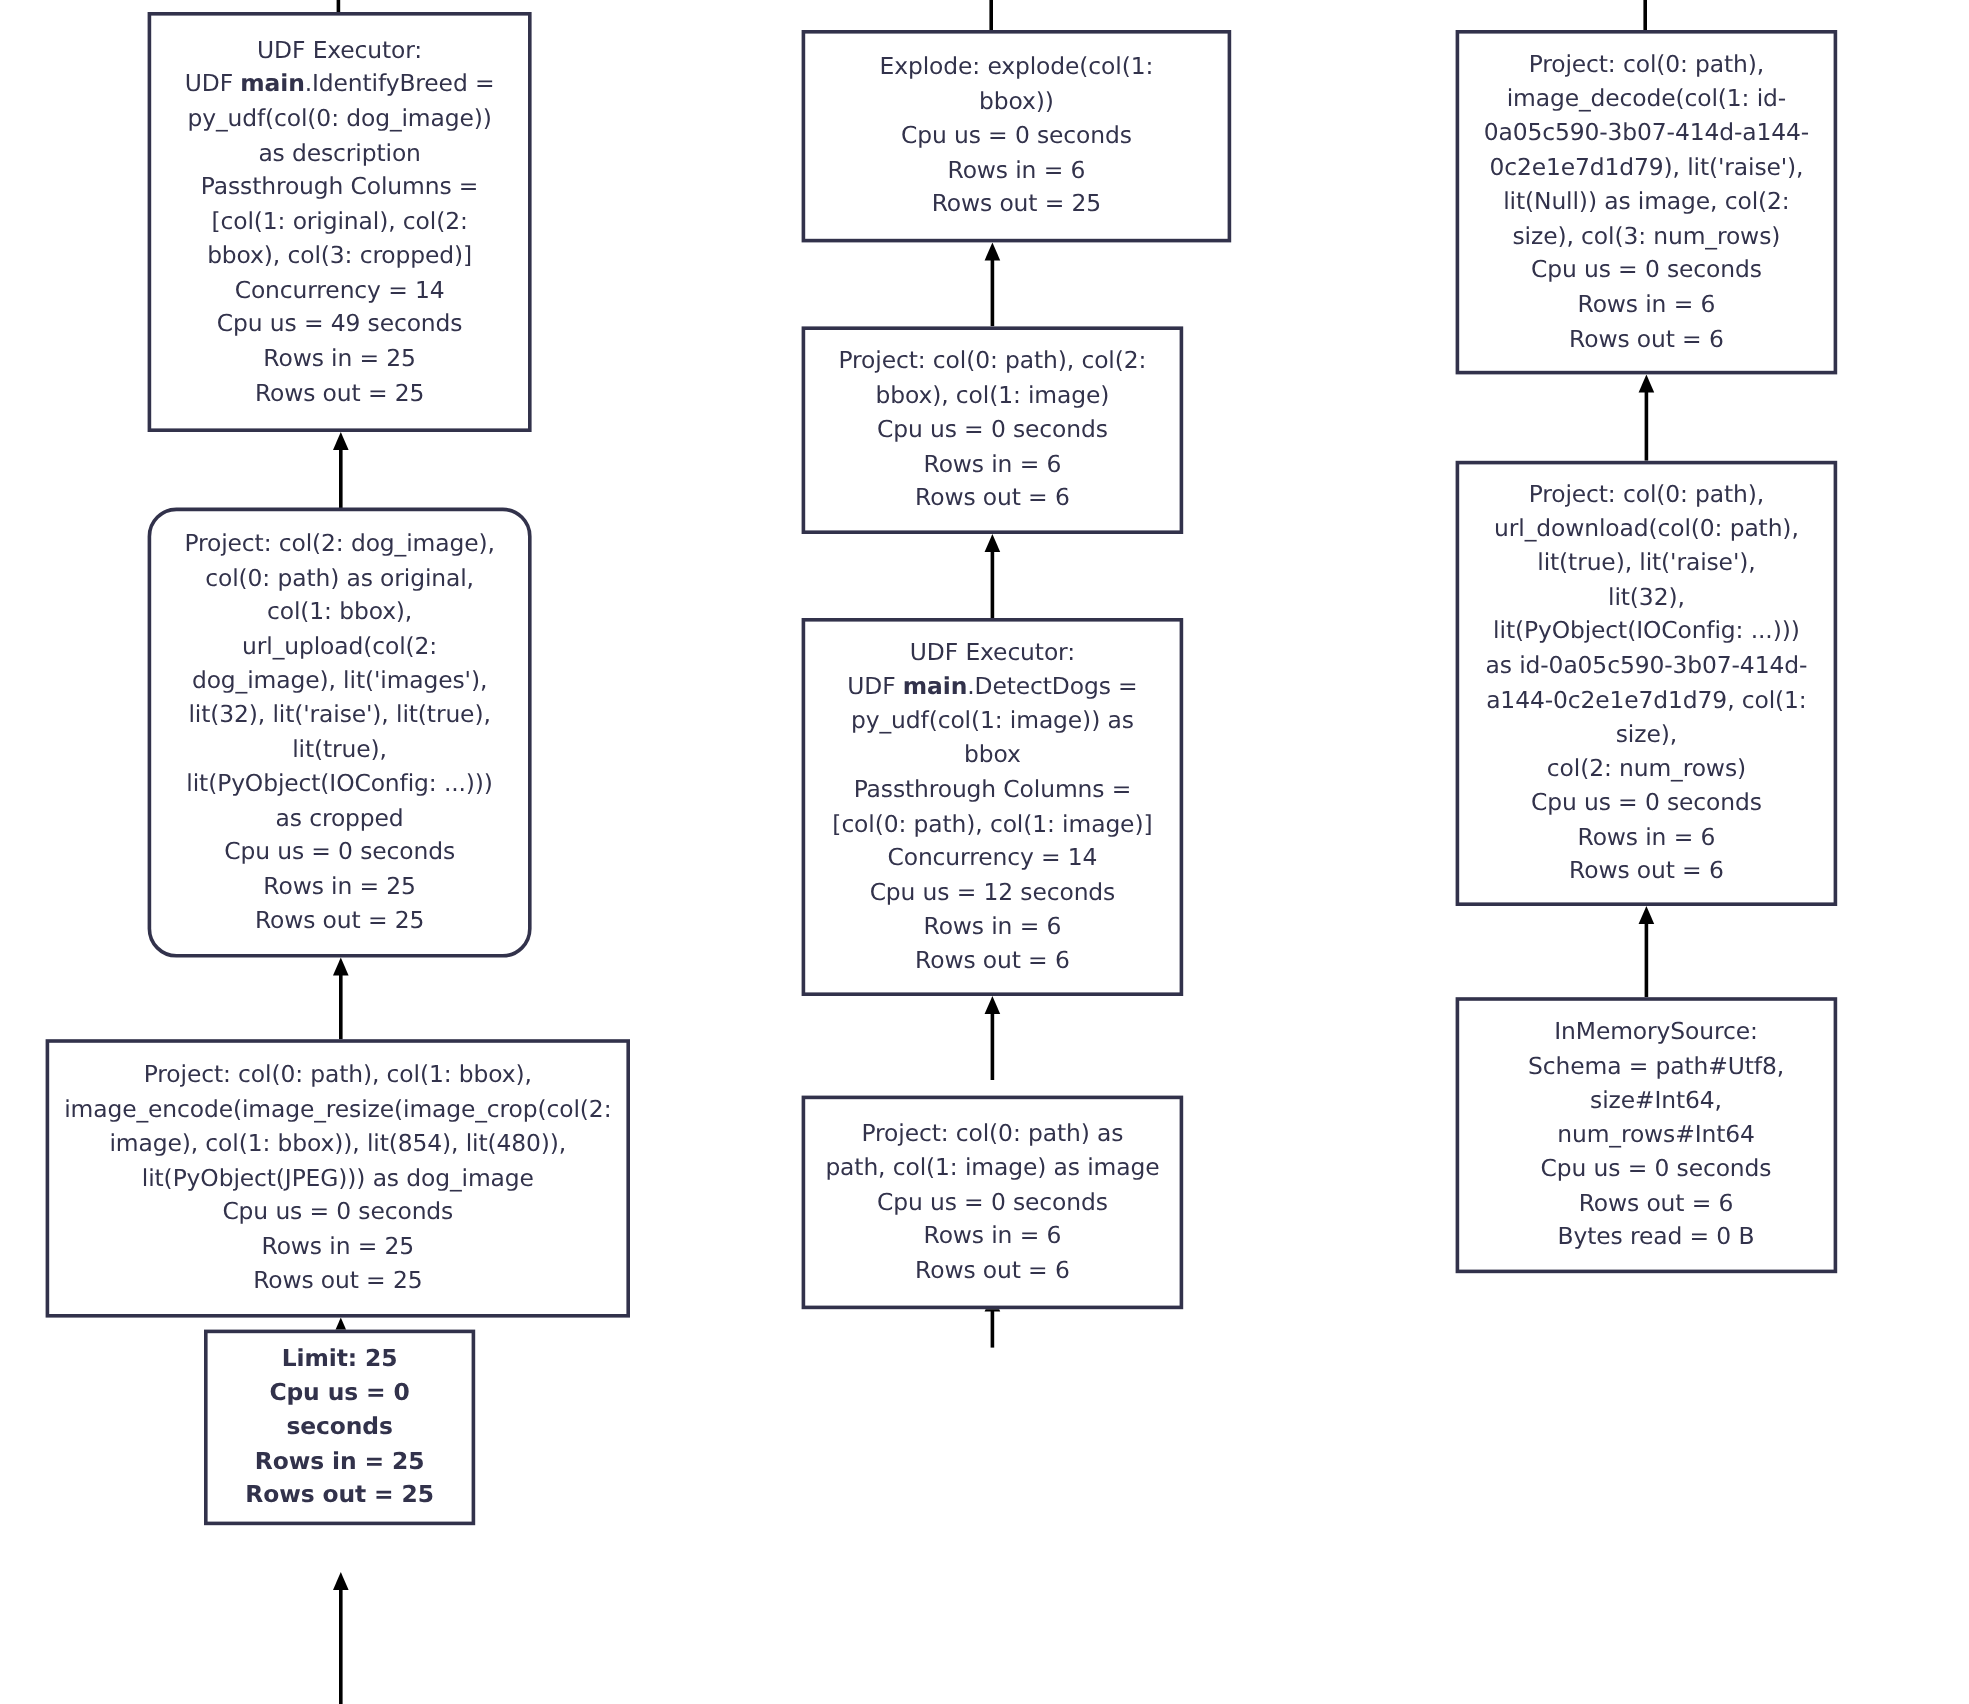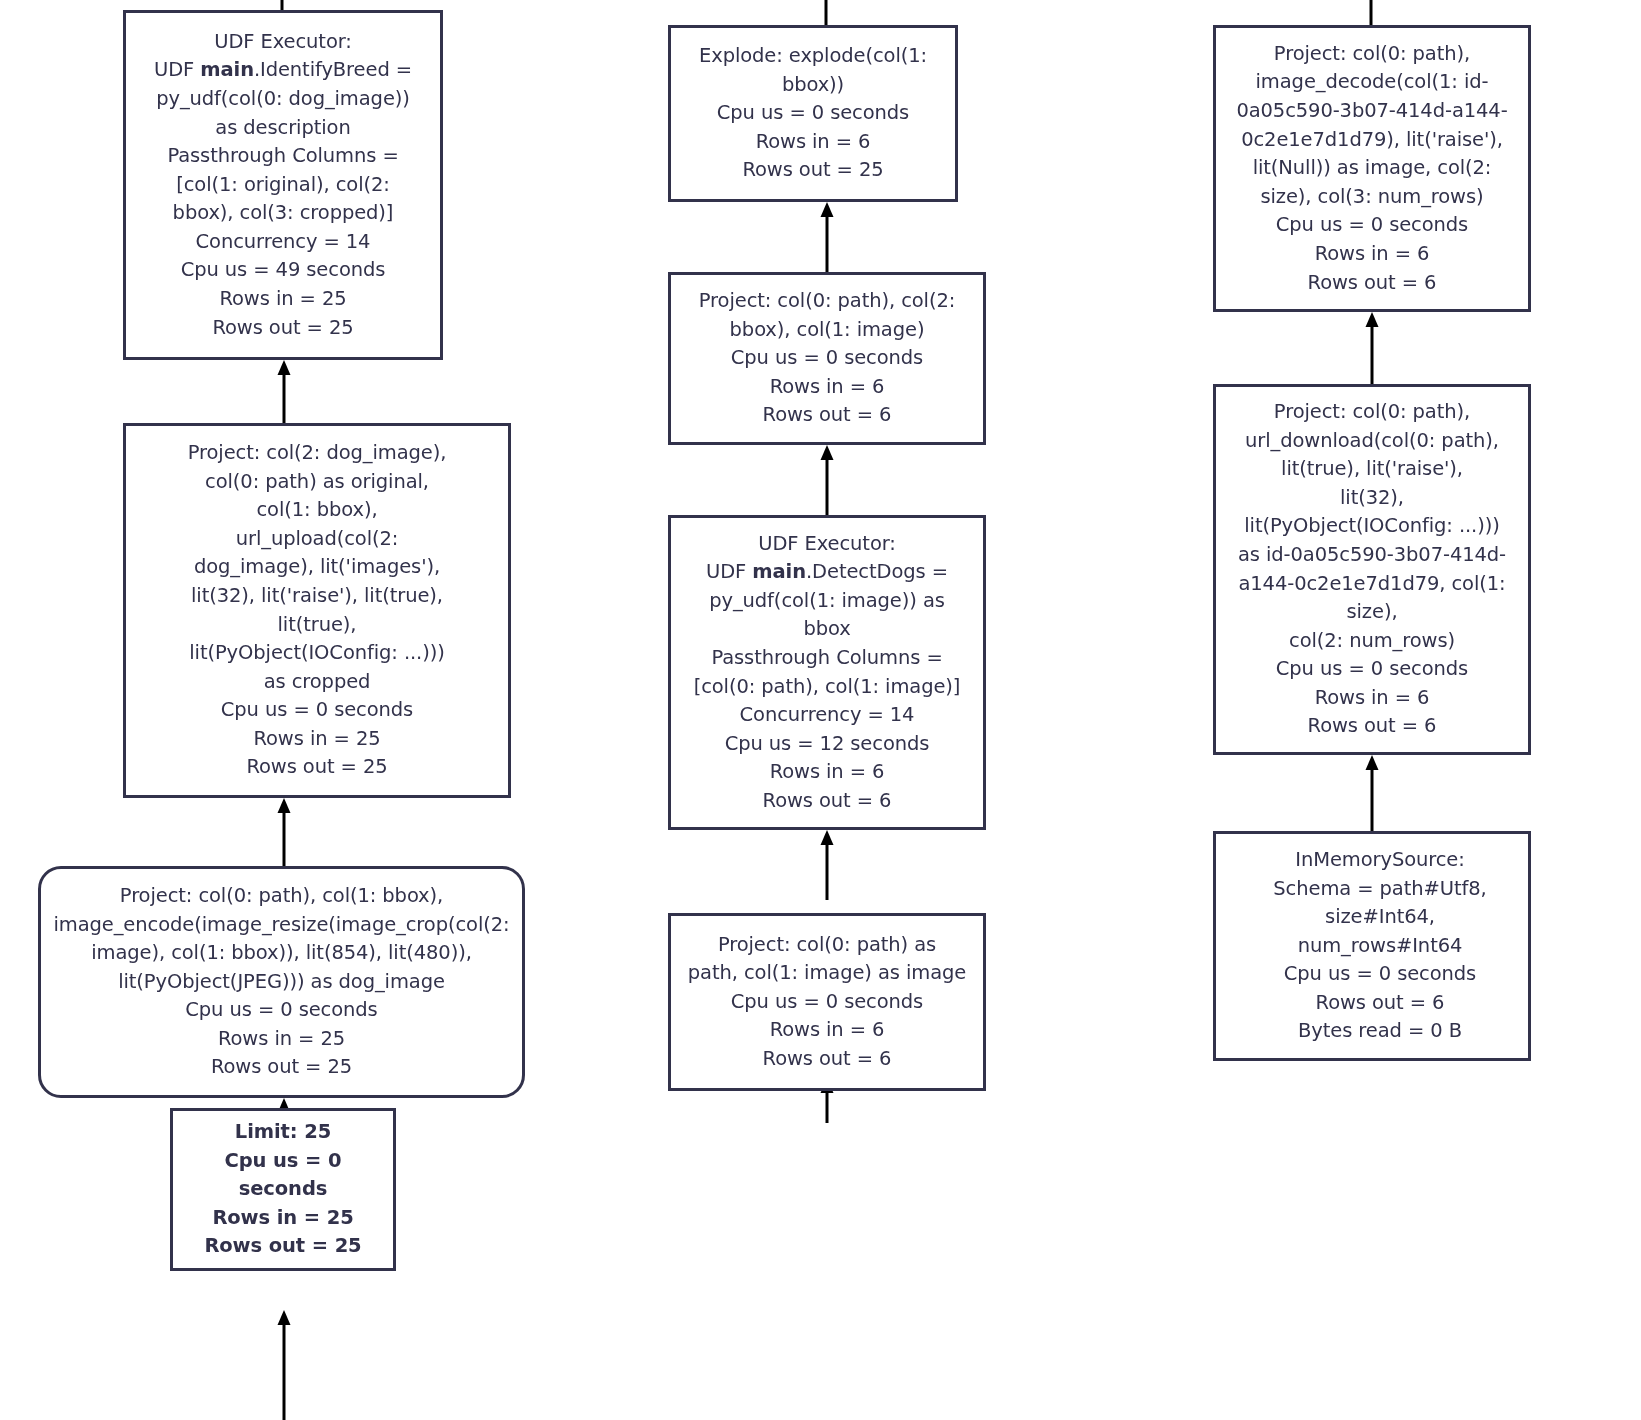--- a/index.html
+++ b/index.html
@@ -152,53 +152,53 @@
 as description
 Passthrough Columns =
 [col(1: original), col(2:
 bbox), col(3: cropped)]
 Concurrency = 14
 Cpu us = 49 seconds
 Rows in = 25
 Rows out = 25</div>
   </div>
 
-  <div class="node" style="left:123px; top:423px; width:388px; height:375px;">
+  <div class="node" style="left:123px; top:423px; width:320px; height:375px;border-radius:24px;">
     <div class="txt">Project: col(2: dog_image),
 col(0: path) as original,
 col(1: bbox),
 url_upload(col(2:
 dog_image), lit('images'),
 lit(32), lit('raise'), lit(true),
 lit(true),
 lit(PyObject(IOConfig: ...)))
 as cropped
 Cpu us = 0 seconds
 Rows in = 25
 Rows out = 25</div>
   </div>
 
-  <div class="node" style="left:38px; top:866px; width:487px; height:232px; font-size:19.5px;border-radius:23px;">
+  <div class="node" style="left:38px; top:866px; width:487px; height:232px; font-size:19.5px;">
     <div class="txt">Project: col(0: path), col(1: bbox),
 image_encode(image_resize(image_crop(col(2:
 image), col(1: bbox)), lit(854), lit(480)),
 lit(PyObject(JPEG))) as dog_image
 Cpu us = 0 seconds
 Rows in = 25
 Rows out = 25</div>
   </div>
 
   <div class="node" style="left:170px; top:1108px; width:226px; height:163px;font-weight:bold;">
     <div class="txt">Limit: 25
 Cpu us = 0 seconds
 Rows in = 25
 Rows out = 25</div>
   </div>
 
-  <div class="node" style="left:668px; top:25px; width:290px; height:177px;align-items:center;">
+  <div class="node" style="left:668px; top:25px; width:358px; height:177px;align-items:center;">
     <div class="txt">Explode: explode(col(1:
 bbox))
 Cpu us = 0 seconds
 Rows in = 6
 Rows out = 25</div>
   </div>
 
   <div class="node" style="left:668px; top:272px; width:318px; height:173px;text-align:center;">
     <div class="txt">Project: col(0: path), col(2:
 bbox), col(1: image)

